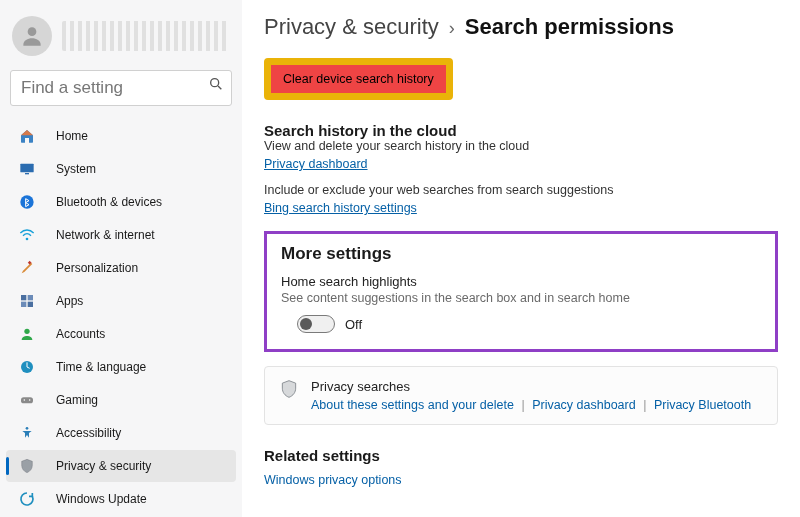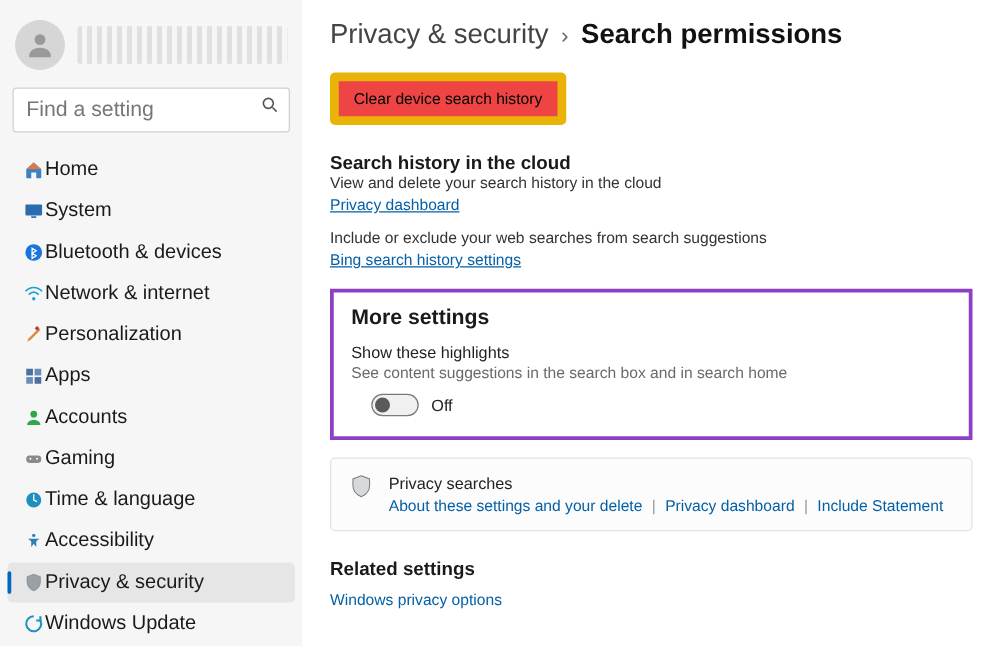--- a/index.html
+++ b/index.html
@@ -50,25 +50,25 @@
     padding:7px 30px 7px 10px;
     color:#333;
     outline:none;
   }
   .search-input::placeholder { color:#777; }
   .search-icon {
     position:absolute; right:8px; top:6px; color:#555;
   }
   .nav { display:flex; flex-direction:column; gap:1px; }
   .nav-item {
-    display:flex; align-items:center; gap:0;
+    display:flex; align-items:center; gap:20px;
     padding:7px 12px;
     border-radius:4px;
     cursor:pointer;
-    font-size:16px;
+    font-size:12px;
     color:#1a1a1a;
     position:relative;
   }
   .nav-item.selected { background:#e6e6e6; }
   .nav-item.selected::before {
     content:""; position:absolute; left:0; top:7px; bottom:7px; width:3px;
     background:#0067c0; border-radius:2px;
   }
   .nav-icon { width:18px; height:18px; display:flex; align-items:center; justify-content:center; }
   .nav-icon svg { width:16px; height:16px; }
@@ -231,35 +231,35 @@
           <svg viewBox="0 0 24 24">
             <circle cx="12" cy="8" r="4" fill="#2fa84a"></circle>
             <path d="M4 21c0-4 4-6 8-6s8 2 8 6" fill="#2fa84a"></path>
           </svg>
         </span>
       <span>Accounts</span>
     </div>
     <div class="nav-item">
       <span class="nav-icon">
           <svg viewBox="0 0 24 24">
+            <circle cx="12" cy="12" r="9" fill="#1f8fbf"></circle>
+            <path d="M12 5v7l4 2" stroke="#fff" stroke-width="1.5" fill="none"></path>
+          </svg>
+        </span>
+      <span>Time &amp; language</span>
+    </div>
+    <div class="nav-item">
+      <span class="nav-icon">
+          <svg viewBox="0 0 24 24">
             <rect x="3" y="8" width="18" height="9" rx="4" fill="#8a8a8a"></rect>
             <circle cx="8" cy="12" r="1.2" fill="#fff"></circle>
             <circle cx="16" cy="12" r="1.2" fill="#fff"></circle>
           </svg>
         </span>
       <span>Gaming</span>
-    </div>
-    <div class="nav-item">
-      <span class="nav-icon">
-          <svg viewBox="0 0 24 24">
-            <circle cx="12" cy="12" r="9" fill="#1f8fbf"></circle>
-            <path d="M12 5v7l4 2" stroke="#fff" stroke-width="1.5" fill="none"></path>
-          </svg>
-        </span>
-      <span>Time &amp; language</span>
     </div>
     <div class="nav-item">
       <span class="nav-icon">
           <svg viewBox="0 0 24 24">
             <circle cx="12" cy="5" r="2" fill="#2c7fb8"></circle>
             <path d="M5 9h14l-4 3v7l-3-4-3 4v-7z" fill="#2c7fb8"></path>
           </svg>
         </span>
       <span>Accessibility</span>
     </div>
@@ -297,42 +297,42 @@
     <div class="section-title">Search history in the cloud</div>
     <div class="body-text">View and delete your search history in the cloud</div>
     <a class="link">Privacy dashboard</a>
     <div style="height:12px"></div>
     <div class="body-text">Include or exclude your web searches from search suggestions</div>
     <a class="link">Bing search history settings</a>
   </div>
 
   <div class="highlight-box">
     <div class="section-title">More settings</div>
-    <div class="sub-label">Show these highlights</div>
+    <div class="sub-label">Home search highlights</div>
     <div class="sub-desc">See content suggestions in the search box and in search home</div>
     <div class="toggle-row">
       <div class="toggle"></div>
       <span class="toggle-state">Off</span>
     </div>
   </div>
 
   <div class="resource-card">
     <span class="rc-icon">
       <svg viewBox="0 0 24 24">
           <path d="M12 2l8 3v6c0 5-3 9-8 11-5-2-8-6-8-11V5z" fill="#d7d9db" stroke="#7a7f85" stroke-width="1"></path>
         </svg>
     </span>
     <div class="rc-body">
       <div class="rc-title">Privacy searches</div>
       <div class="rc-links">
         <a class="link">About these settings and your delete</a>
         <span class="rc-sep">|</span>
         <a class="link">Privacy dashboard</a>
         <span class="rc-sep">|</span>
-        <a class="link">Include Statement</a>
+        <a class="link">Privacy Bluetooth</a>
       </div>
     </div>
   </div>
 
   <div>
     <div class="related-title">Related settings</div>
     <a class="link" style="text-decoration:none">Windows privacy options</a>
   </div>
 
 </main>

